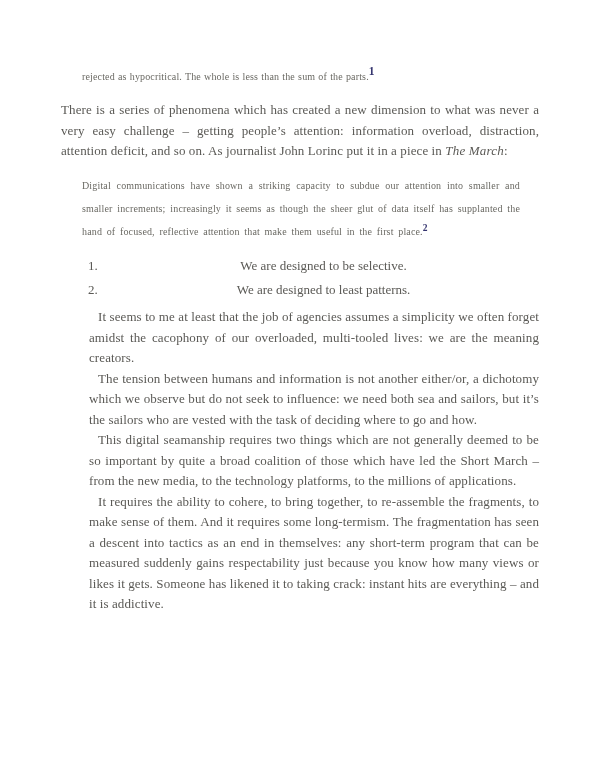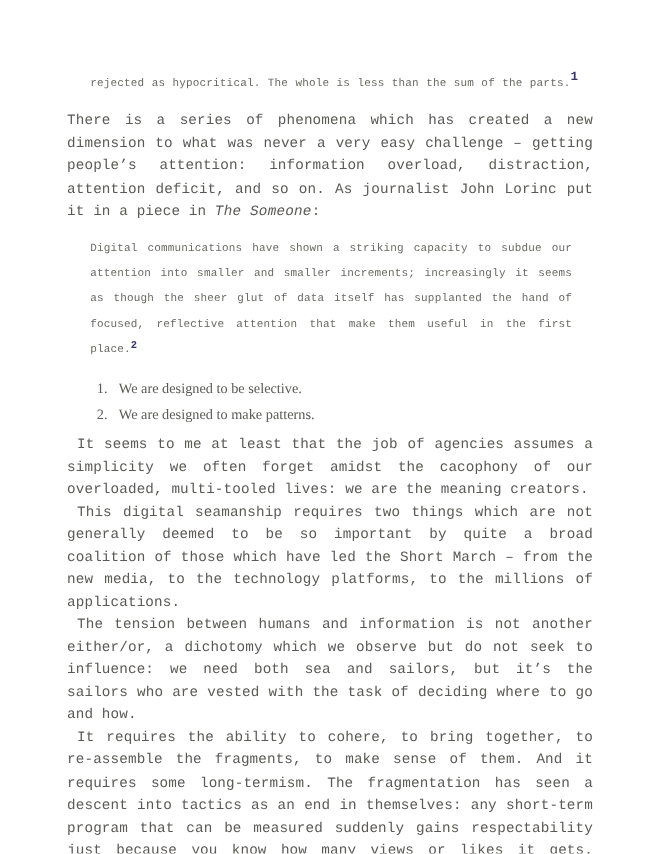--- a/index.html
+++ b/index.html
@@ -14,37 +14,37 @@
     overflow: hidden;
     font-family: "Liberation Serif", "DejaVu Serif", serif;
   }
   .page {
     position: absolute;
     left: 61px;
     top: 70px;
     width: 478px;
     color: #5a5955;
   }
-  p { margin: 0; font-family: Liberation Mono, monospace; }
+  p { margin: 0; }
   .footnote {
     margin: 0 0 16px 21px;
     font-size: 10px;
     line-height: 14px;
     color: #6a6963;
     letter-spacing: 0.15px;
     word-spacing: 0.5px;
   }
   .body-text {
     font-size: 13px;
     line-height: 20.5px;
     text-align: justify;
     letter-spacing: 0.1px;
     color: #5a5955;
   }
-  .indent { text-indent: 9px; }
+  .indent { text-indent: 9px; margin-left: 28px; }
   .quote {
     margin: 12px 19px 13px 21px;
     font-size: 10px;
     line-height: 23px;
     text-align: justify;
     color: #6a6963;
     letter-spacing: 0.15px;
     word-spacing: 2px;
   }
   .truths { margin-bottom: 7px; }
@@ -54,21 +54,21 @@
     font-size: 13px;
     line-height: 20.5px;
     margin-bottom: 3.5px;
     color: #5a5955;
   }
   .li .num {
     margin-left: 27px;
     width: 20px;
     flex: 0 0 20px;
   }
-  .li .litxt { flex: 1; }
+  .li .litxt { flex: 1; text-align: center; }
   .fnm {
     color: #35356f;
     font-weight: bold;
     font-size: 9.5px;
     line-height: 0;
     vertical-align: 4px;
     letter-spacing: 0;
   }
   .fnm-big {
     font-size: 11.5px;
@@ -76,38 +76,38 @@
   }
   i { letter-spacing: 0.2px; }
 </style>
 </head>
 <body>
 
 <div class="page">
 
   <p class="footnote"><span>rejected as hypocritical. The whole is less than the sum of the parts.</span><sup class="fnm fnm-big">1</sup></p>
 
-  <p class="body-text"><span>There is a series of phenomena which has created a new dimension to what was never a very easy challenge – getting people’s attention: information overload, distraction, attention deficit, and so on. As journalist John Lorinc put it in a piece in </span><i>The Someone</i><span>:</span></p>
+  <p class="body-text"><span>There is a series of phenomena which has created a new dimension to what was never a very easy challenge – getting people’s attention: information overload, distraction, attention deficit, and so on. As journalist John Lorinc put it in a piece in </span><i>The March</i><span>:</span></p>
 
   <p class="quote"><span>Digital communications have shown a striking capacity to subdue our attention into smaller and smaller increments; increasingly it seems as though the sheer glut of data itself has supplanted the hand of focused, reflective attention that make them useful in the first place.</span><sup class="fnm">2</sup></p>
 
 
   <div class="list">
     <div class="li">
       <span class="num">1.</span>
       <span class="litxt">We are designed to be selective.</span>
     </div>
     <div class="li">
       <span class="num">2.</span>
-      <span class="litxt">We are designed to make patterns.</span>
+      <span class="litxt">We are designed to least patterns.</span>
     </div>
   </div>
 
   <p class="body-text indent">It seems to me at least that the job of agencies assumes a simplicity we often forget amidst the cacophony of our overloaded, multi-tooled lives: we are the meaning creators.</p>
 
 
+  <p class="body-text indent">The tension between humans and information is not another either/or, a dichotomy which we observe but do not seek to influence: we need both sea and sailors, but it’s the sailors who are vested with the task of deciding where to go and how.</p>
+
   <p class="body-text indent">This digital seamanship requires two things which are not generally deemed to be so important by quite a broad coalition of those which have led the Short March – from the new media, to the technology platforms, to the millions of applications.</p>
-
-  <p class="body-text indent">The tension between humans and information is not another either/or, a dichotomy which we observe but do not seek to influence: we need both sea and sailors, but it’s the sailors who are vested with the task of deciding where to go and how.</p>
 
   <p class="body-text indent">It requires the ability to cohere, to bring together, to re-assemble the fragments, to make sense of them. And it requires some long-termism. The fragmentation has seen a descent into tactics as an end in themselves: any short-term program that can be measured suddenly gains respectability just because you know how many views or likes it gets. Someone has likened it to taking crack: instant hits are everything – and it is addictive.</p>
 
 </div>
 
 </body></html>

